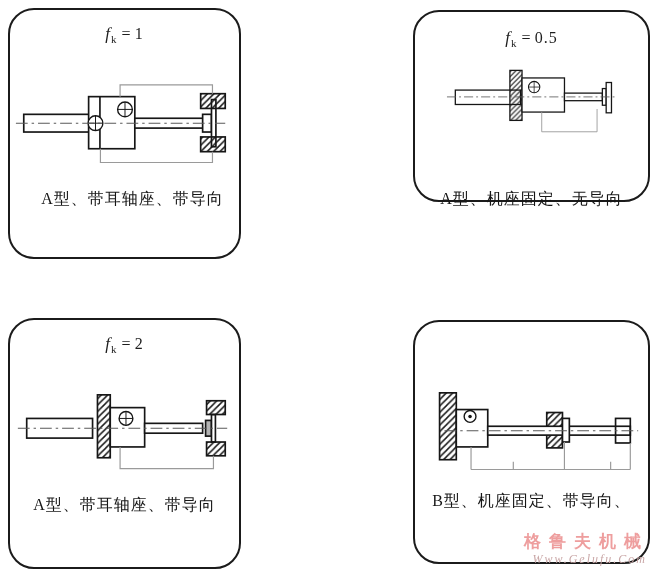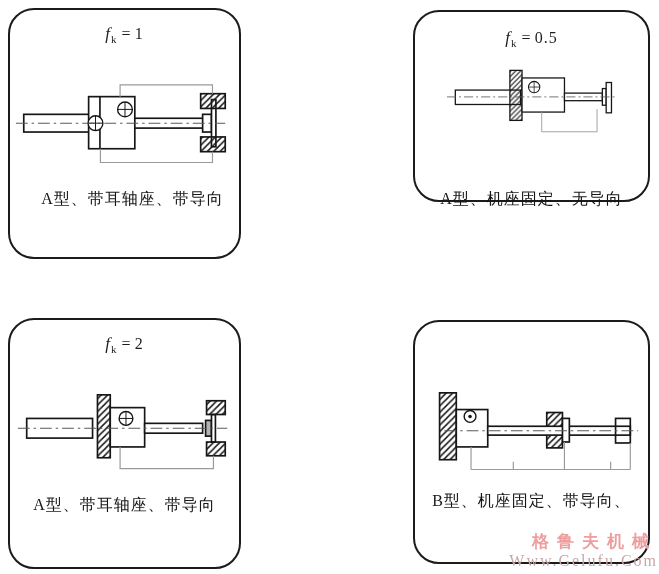--- a/index.html
+++ b/index.html
@@ -31,22 +31,22 @@
     position:absolute; left:0; width:100%; text-align:center;
     font-size:16px; color:#161616; letter-spacing:1px; line-height:22px;
   }
   .p1 .caption{top:178px;margin-left:8px;} .p2 .caption{top:176px;}
   .p3 .caption{top:174px;} .p4 .caption{top:168px;}
 
   .wm{
     position:absolute; right:0; top:530px; width:250px; z-index:6;
     text-align:right; pointer-events:none;
   }
-  .wm-brand{font-size:17px; font-weight:bold; letter-spacing:8px; padding-right:2px;}
-  .wm-url{font-size:16px; letter-spacing:2px; margin-top:-1px; padding-right:1px;}
+  .wm-brand{font-size:17px; font-weight:bold; letter-spacing:8px; padding-right:10px;}
+  .wm-url{font-size:12px; letter-spacing:2px; margin-top:-1px; padding-right:12px;font-style:italic;}
 </style>
 </head>
 <body>
 
 <svg width="0" height="0" style="position:absolute" aria-hidden="true">
   <defs>
     <pattern id="hatch" width="6.5" height="6.5" patternUnits="userSpaceOnUse">
       <path d="M-1.6,1.6 l3.2,-3.2 M0,6.5 L6.5,0 M4.9,8.1 l3.2,-3.2" stroke="#161616" stroke-width="1.5" fill="none"></path>
     </pattern>
   </defs>

